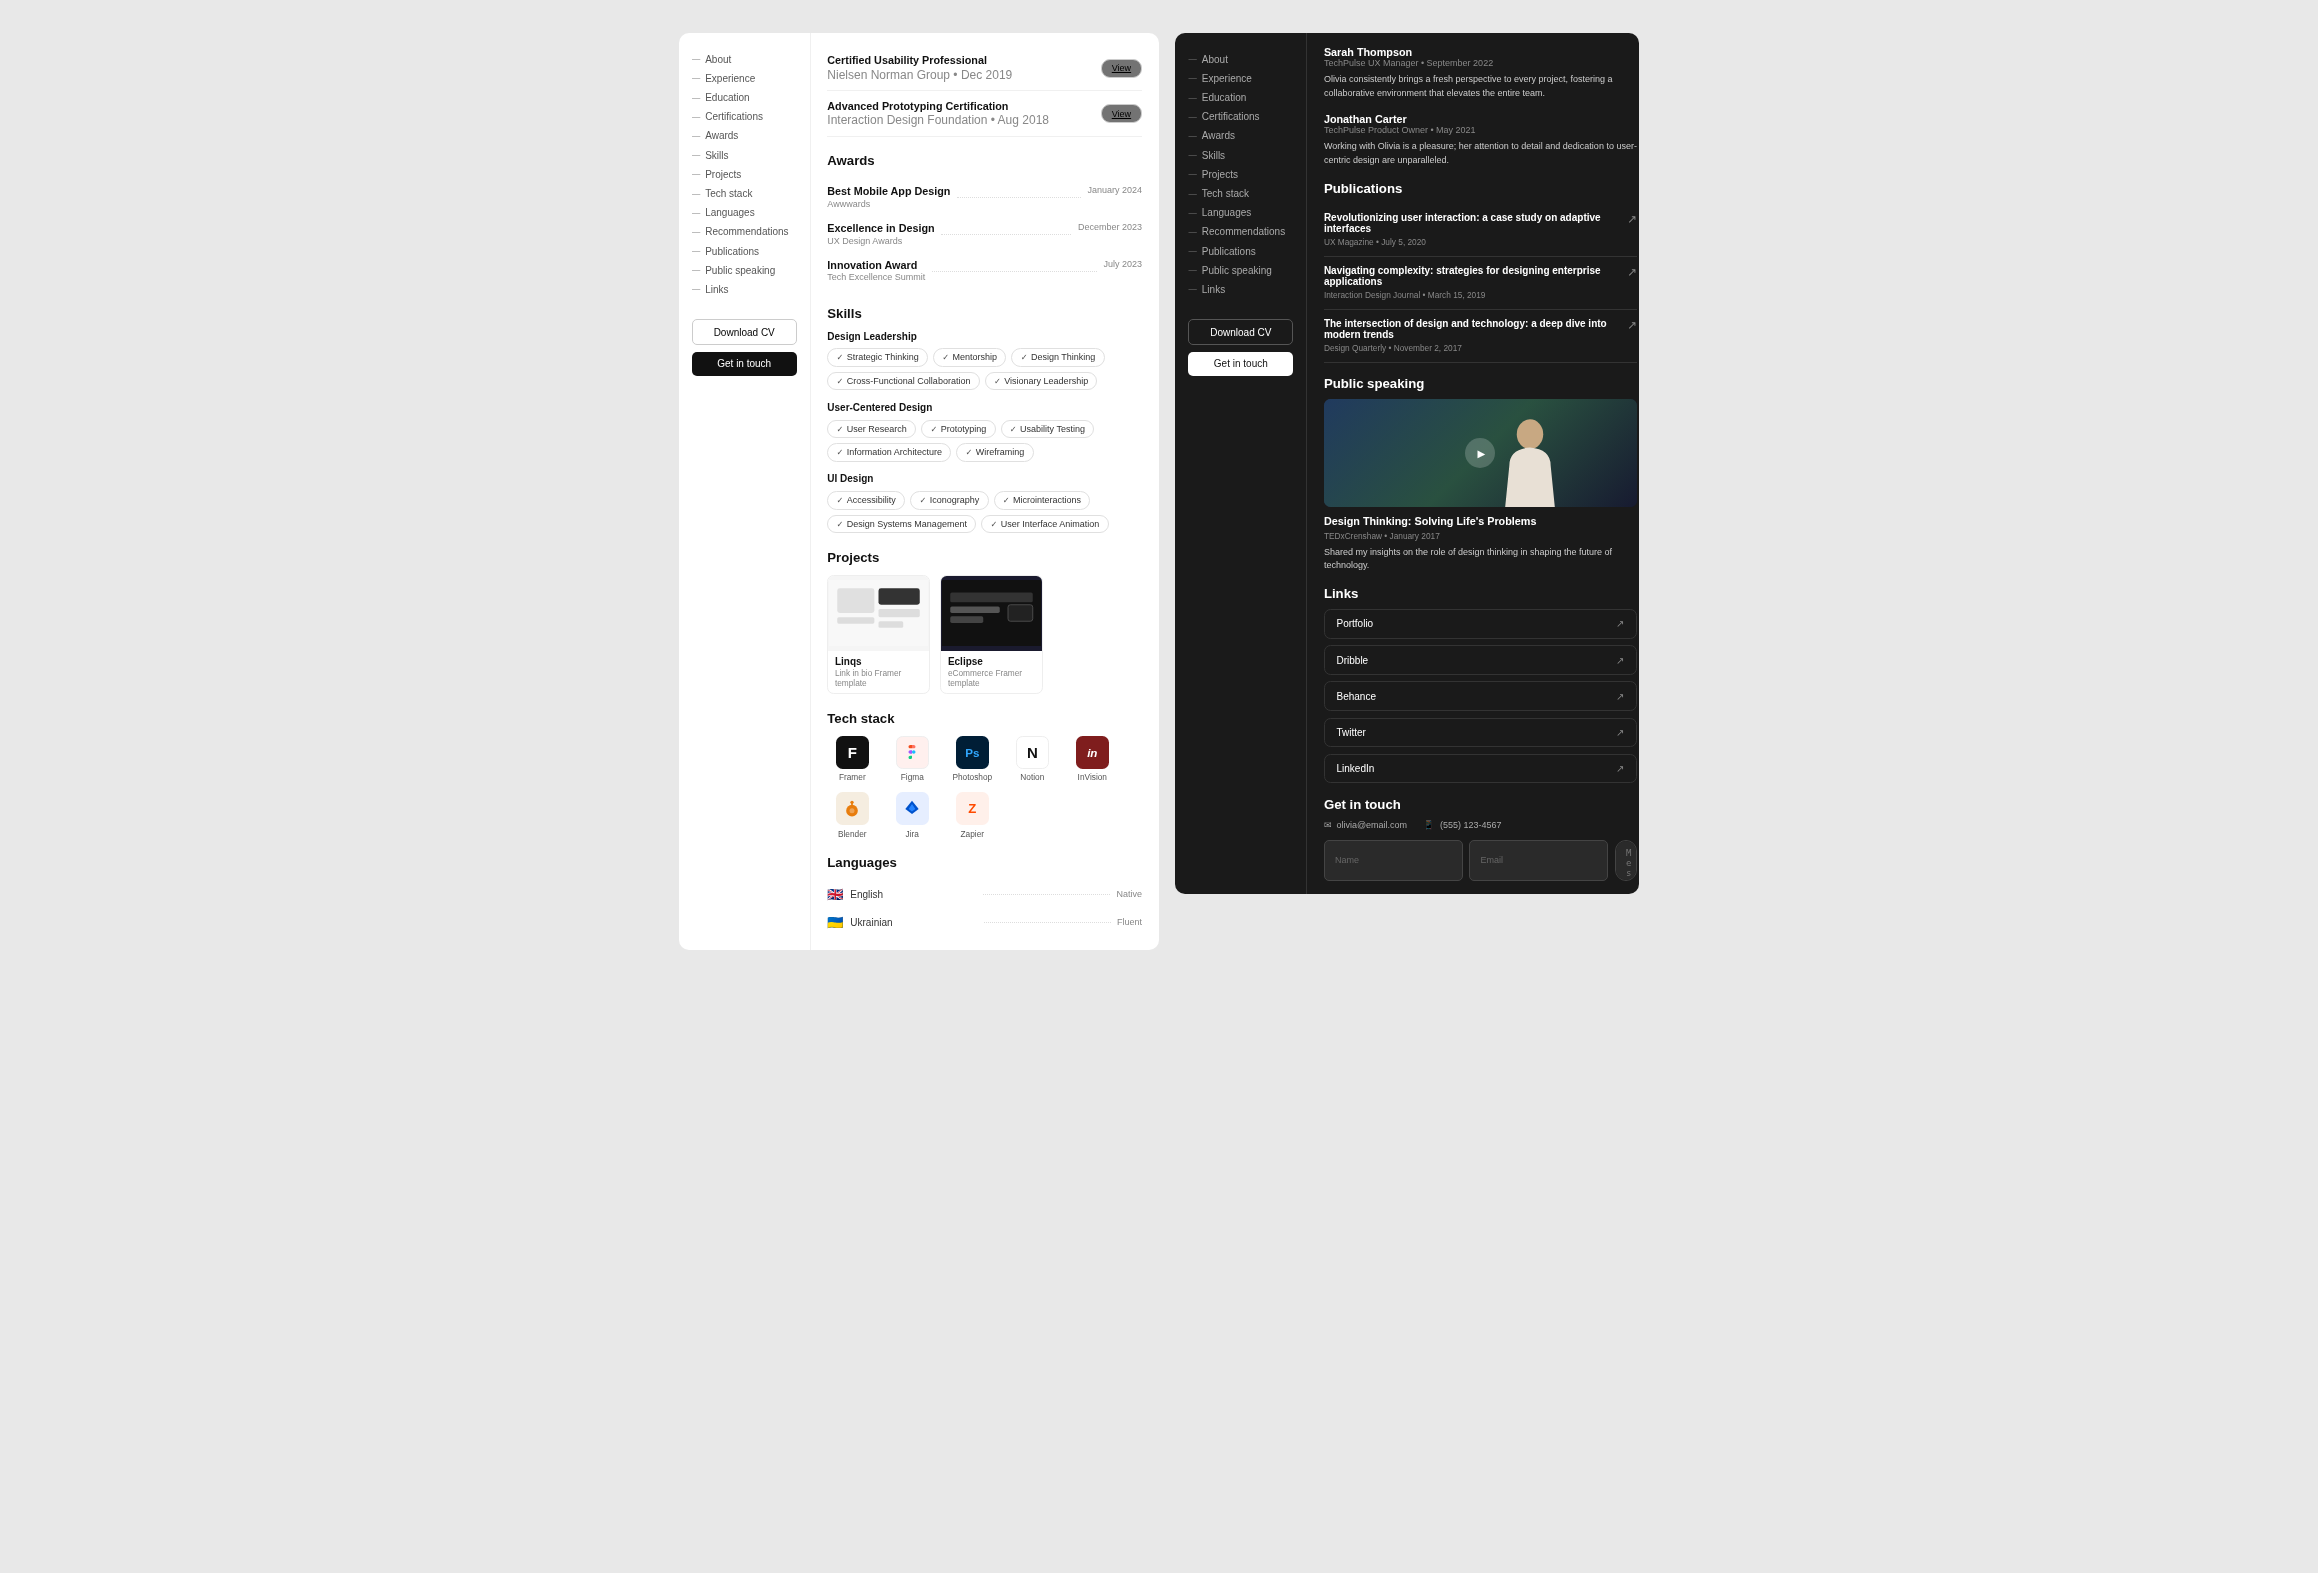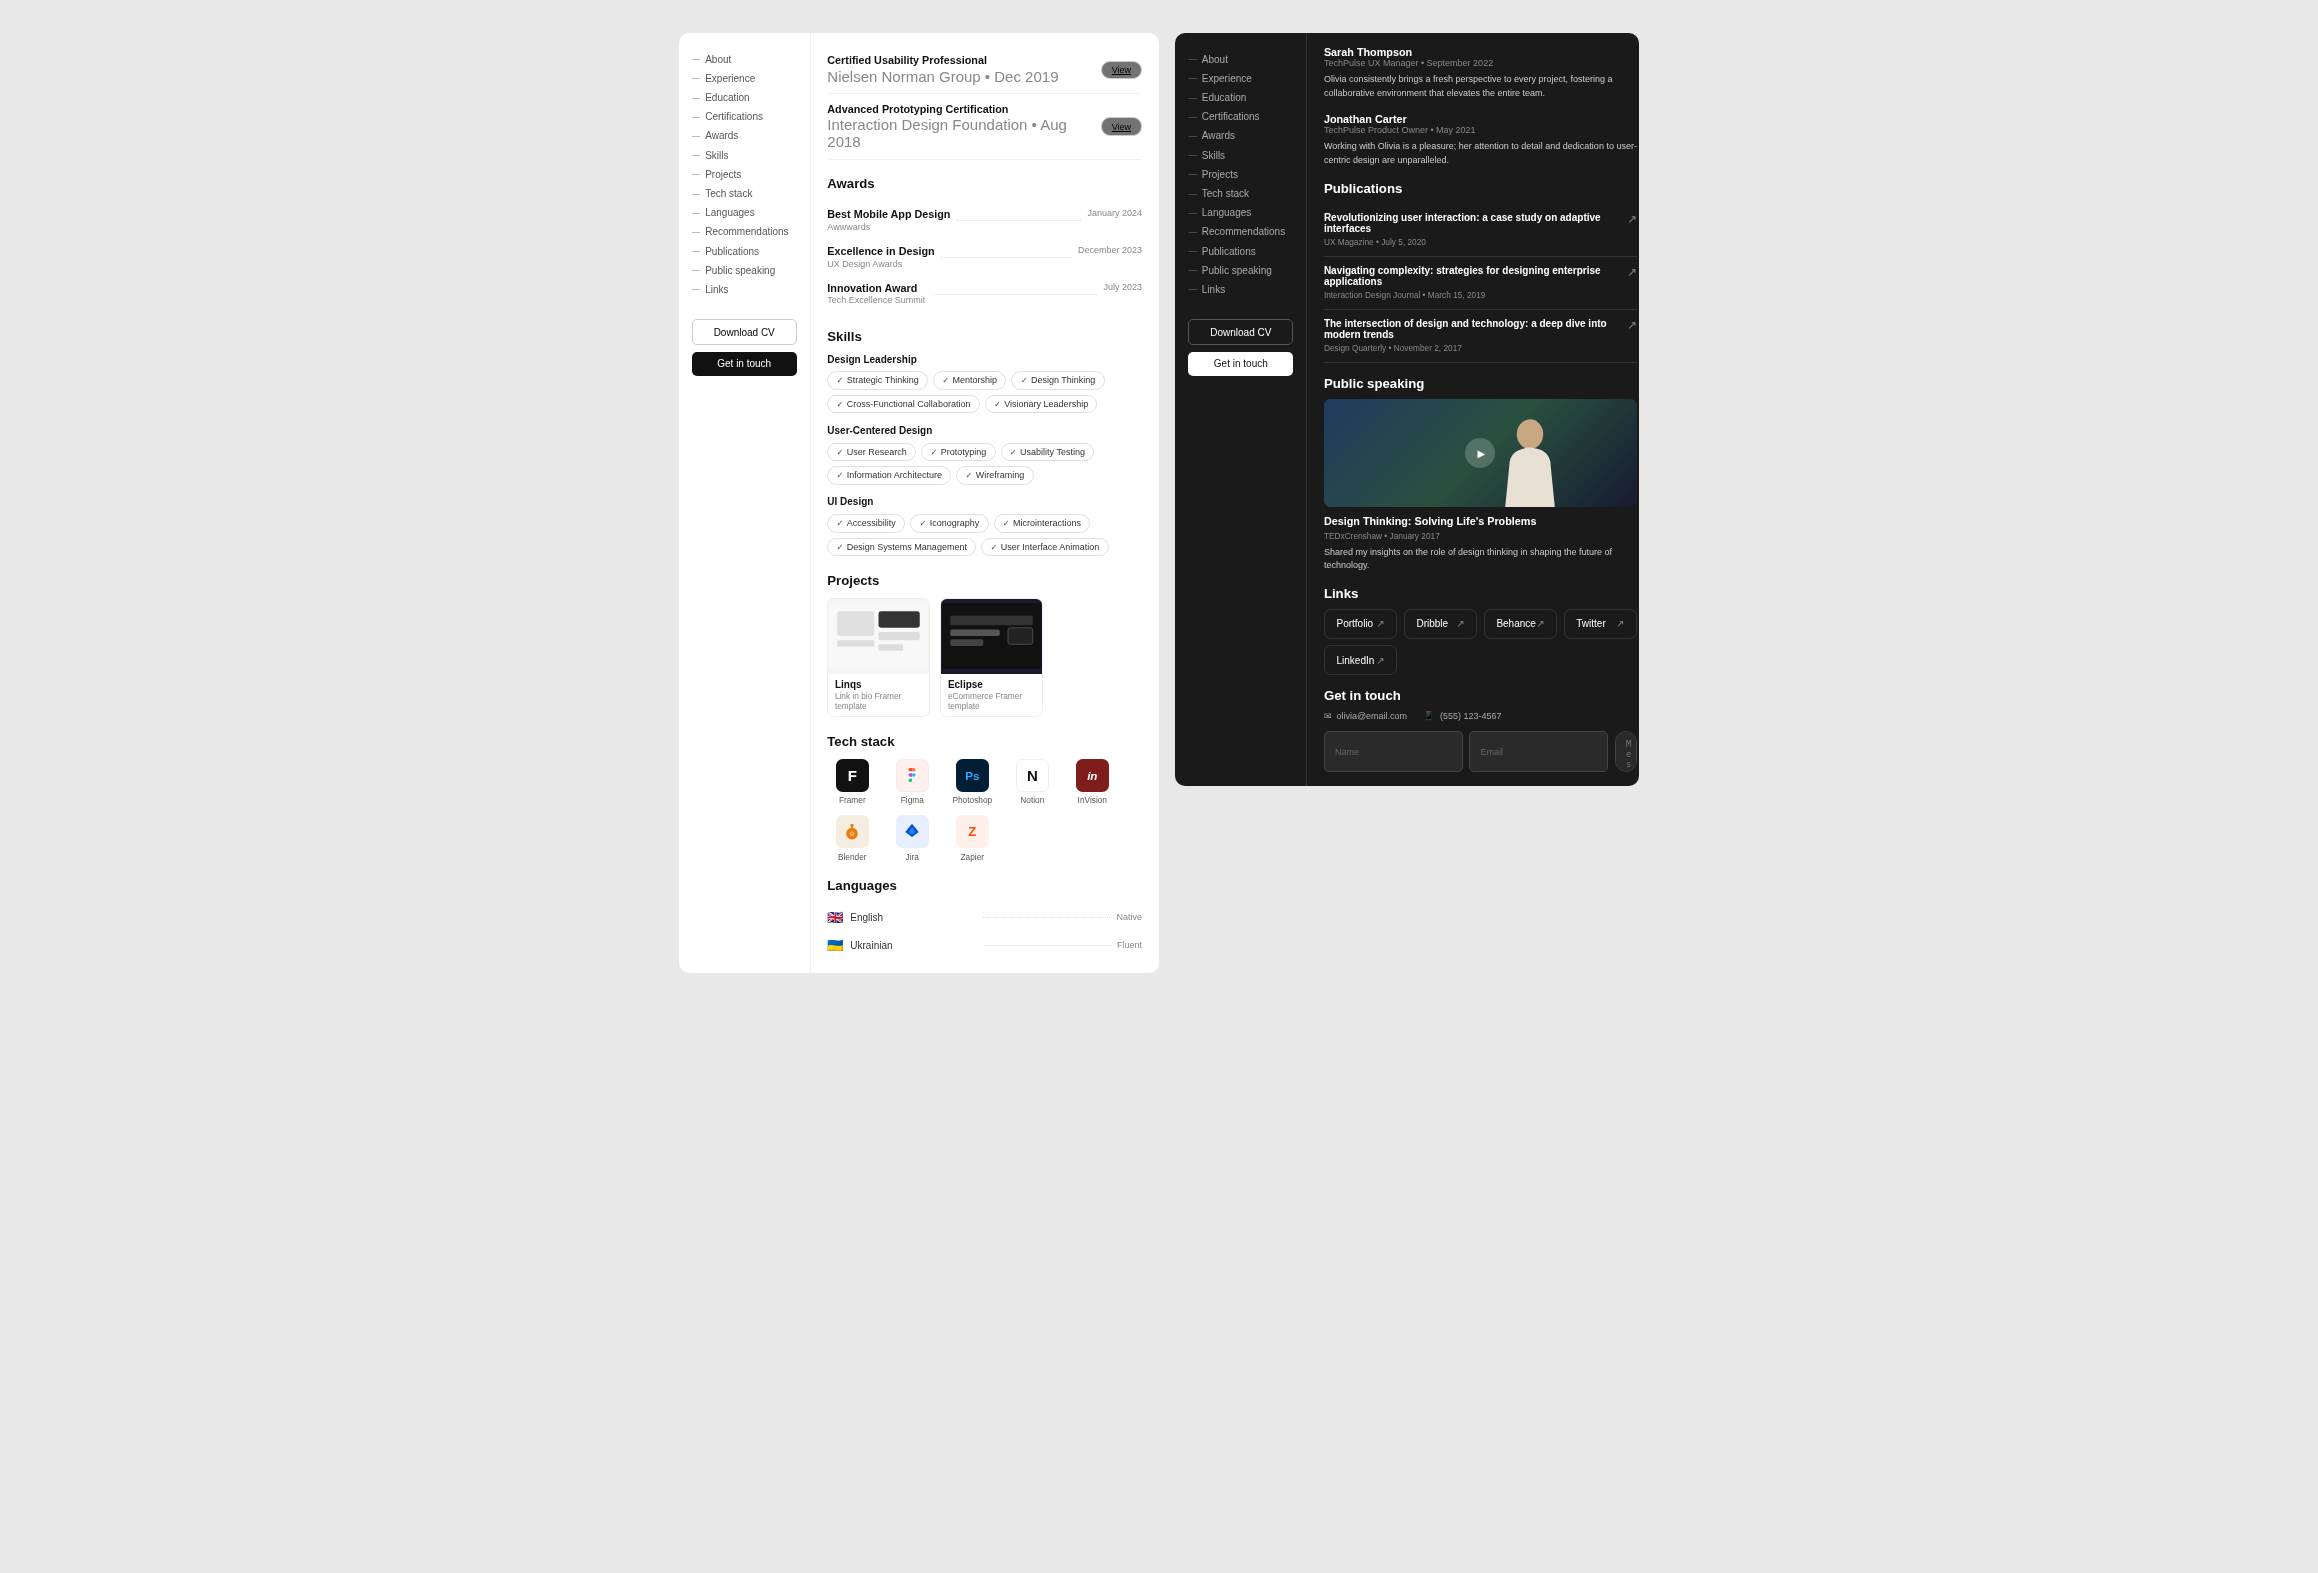--- a/index.html
+++ b/index.html
@@ -80,21 +80,21 @@
 
     
     .cert-item {
       display: flex;
       justify-content: space-between;
       align-items: center;
       padding: 8.3px 0;
       border-bottom: 0.8px solid #f0f0f0;
     }
     .cert-title { font-size: 10.8px; font-weight: 600; color: #111; }
-    .cert-sub { font-size: 15px; color: #888; margin-top: 1.7px; }
+    .cert-sub { font-size: 12px; color: #888; margin-top: 1.7px; }
     .view-btn {
       border: 0.8px solid #ccc;
       background: #737373;
       border-radius: 9px;
       padding: 3.3px 10px;
       font-size: 9px;
       cursor: pointer;
       text-decoration: underline;
     }
 
@@ -285,21 +285,21 @@
       display: flex; align-items: center; justify-content: center;
       position: relative; z-index: 2;
       cursor: pointer;
     }
     .play-btn::after { content: '▶'; color: #fff; font-size: 10px; margin-left: 1.7px; }
     .speaking-title { font-size: 10.8px; font-weight: 600; color: #fff; margin-bottom: 3.3px; }
     .speaking-meta { font-size: 8.3px; color: #888; margin-bottom: 5px; }
     .speaking-desc { font-size: 9px; color: #ccc; line-height: 1.5; }
 
     
-    .links-grid { display: grid; grid-template-columns: 1fr 1fr 1fr 1fr; gap: 6.6px; margin-top: 6.6px; }
+    .links-grid { display: grid; grid-template-columns: 1fr; gap: 6.6px; margin-top: 6.6px; }
     .link-item {
       display: flex;
       justify-content: space-between;
       align-items: center;
       border: 0.8px solid #333;
       border-radius: 6.6px;
       padding: 8.3px 11.6px;
       cursor: pointer;
     }
     .link-label { font-size: 10px; color: #fff; }

